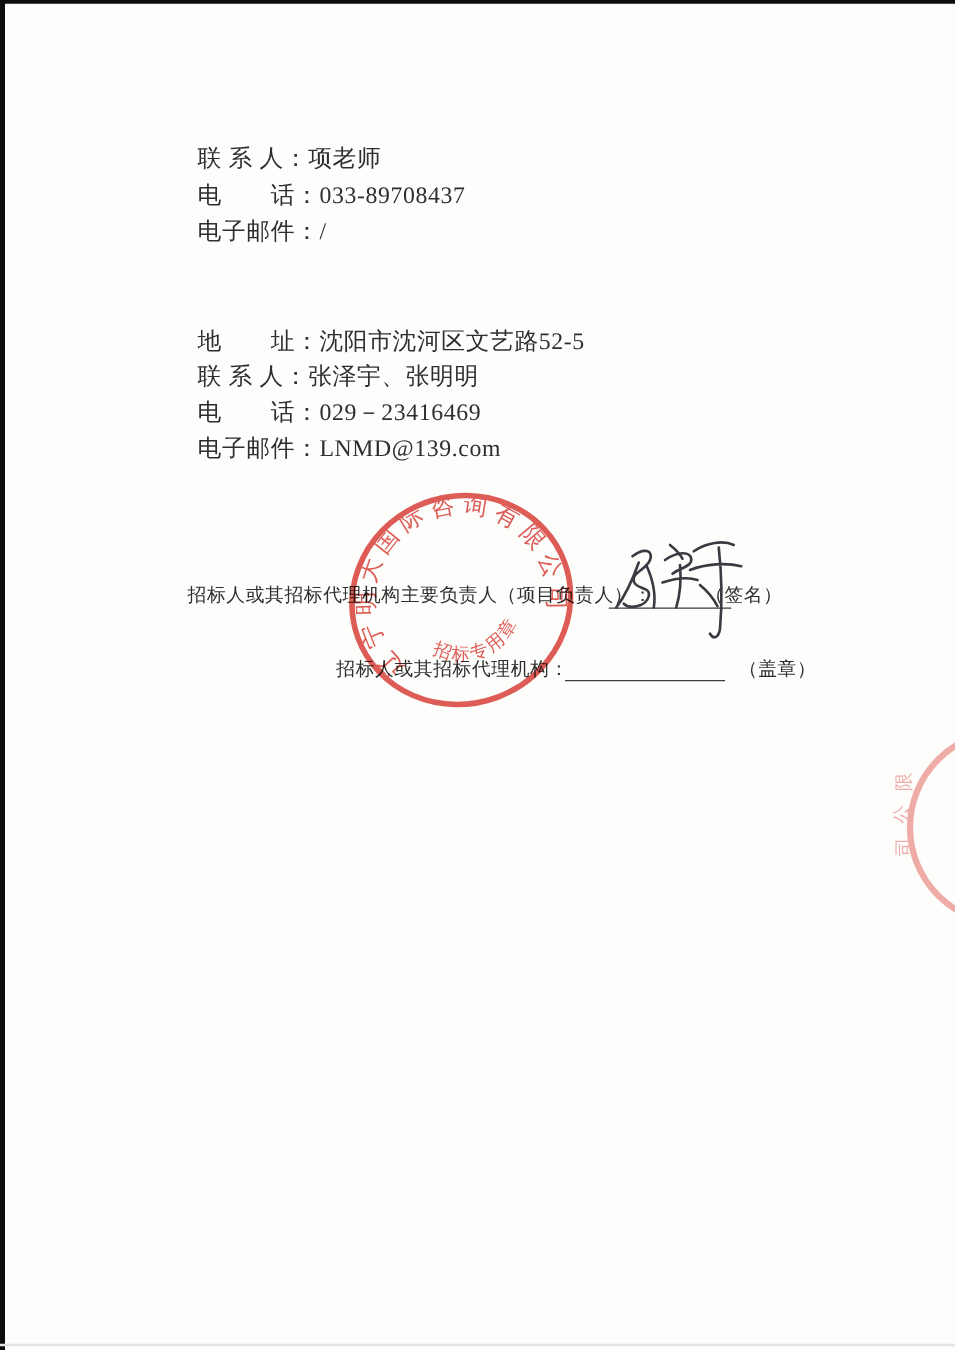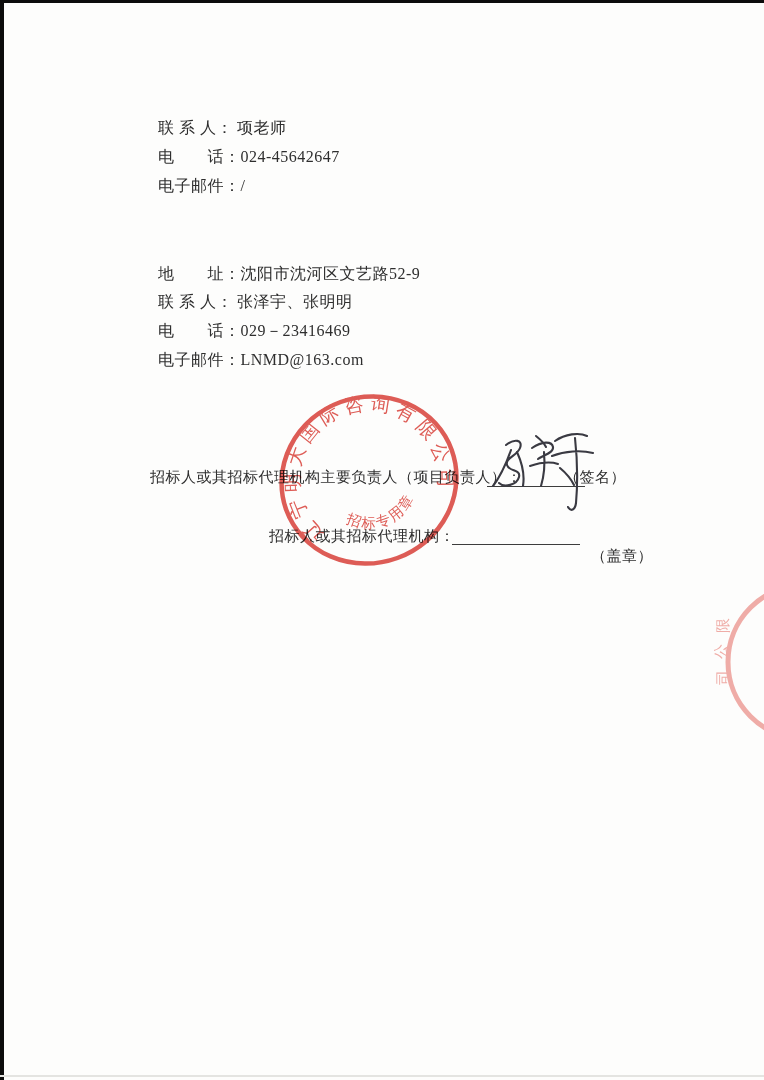--- a/index.html
+++ b/index.html
@@ -13,21 +13,21 @@
     color: #2e2e2e;
   }
   .edge-left   { position: absolute; left: 0; top: 0; width: 4px; height: 1080px; background: #0c0c0c; }
   .edge-top    { position: absolute; left: 0; top: 0; width: 764px; height: 3px; background: #0c0c0c; }
   .edge-bottom { position: absolute; left: 0; top: 1075px; width: 764px; height: 2px; background: #e4e4e1; }
 
   .row {
     position: absolute;
     left: 158px;
     display: flex;
-    font-size: 16px;
+    font-size: 19px;
     line-height: 20px;
     letter-spacing: 0.5px;
     white-space: pre;
     align-items: center;
   }
   .lbl { min-width: 79px; white-space: pre; }
   .val { white-space: pre; }
 
   .inline-text {
     position: absolute;
@@ -68,51 +68,51 @@
   <div class="edge-left"></div>
   <div class="edge-top"></div>
   <div class="edge-bottom"></div>
 
   <div class="row" style="top:118px">
     <span class="lbl">联 系 人：</span>
     <span class="val">项老师</span>
   </div>
   <div class="row" style="top:147px">
     <span class="lbl">电　　话：</span>
-    <span class="val">024-45642647</span>
+    <span class="val">033-89708437</span>
   </div>
   <div class="row" style="top:176px">
     <span class="lbl">电子邮件：</span>
     <span class="val">/</span>
   </div>
 
   <div class="row" style="top:264px">
     <span class="lbl">地　　址：</span>
-    <span class="val">沈阳市沈河区文艺路52-9</span>
+    <span class="val">沈阳市沈河区文艺路52-5</span>
   </div>
   <div class="row" style="top:292px">
     <span class="lbl">联 系 人：</span>
     <span class="val">张泽宇、张明明</span>
   </div>
   <div class="row" style="top:321px">
     <span class="lbl">电　　话：</span>
     <span class="val">029－23416469</span>
   </div>
   <div class="row" style="top:350px">
     <span class="lbl">电子邮件：</span>
-    <span class="val">LNMD@163.com</span>
+    <span class="val">LNMD@139.com</span>
   </div>
 
   <span class="inline-text" style="left:150px; top:467px">招标人或其招标代理机构主要负责人（项目负责人）：</span>
   <div class="sig-underline"></div>
   <span class="inline-text" style="left:564px; top:467px">（签名）</span>
 
   <span class="inline-text" style="left:269px; top:526px">招标人或其招标代理机构：</span>
   <div class="seal-underline"></div>
-  <span class="inline-text" style="left:591px; top:546px">（盖章）</span>
+  <span class="inline-text" style="left:591px; top:526px">（盖章）</span>
 
   <svg class="sig-svg" width="118" height="108" viewBox="0 0 118 108" aria-label="张泽宇">
     <g fill="none" stroke="#3a3a42" stroke-width="2.1" stroke-linecap="round" stroke-linejoin="round">
       <path d="M23 27 C32 20 40 22 37 30 C34 38 22 40 24 47 C26 54 38 51 36 59 C34 67 21 70 16 65 M28 32 C23 46 17 59 10 68 M34 34 C39 45 42 56 40 68"></path>
       <path d="M49 30 C59 23 69 23 70 29 C71 35 60 37 55 41 M53 18 C58 22 61 25 63 29 M47 48 C59 44 69 44 75 46 M61 34 C62 45 61 58 58 68"></path>
       <path d="M72 23 C82 16 96 14 104 18 M69 38 C82 33 98 32 110 35 M92 20 C94 38 95 62 93 85 C92 92 88 94 85 89 M77 50 C83 55 88 61 91 67"></path>
     </g>
   </svg>
 
   <svg class="seal-svg" width="202" height="204" viewBox="0 0 202 204">

